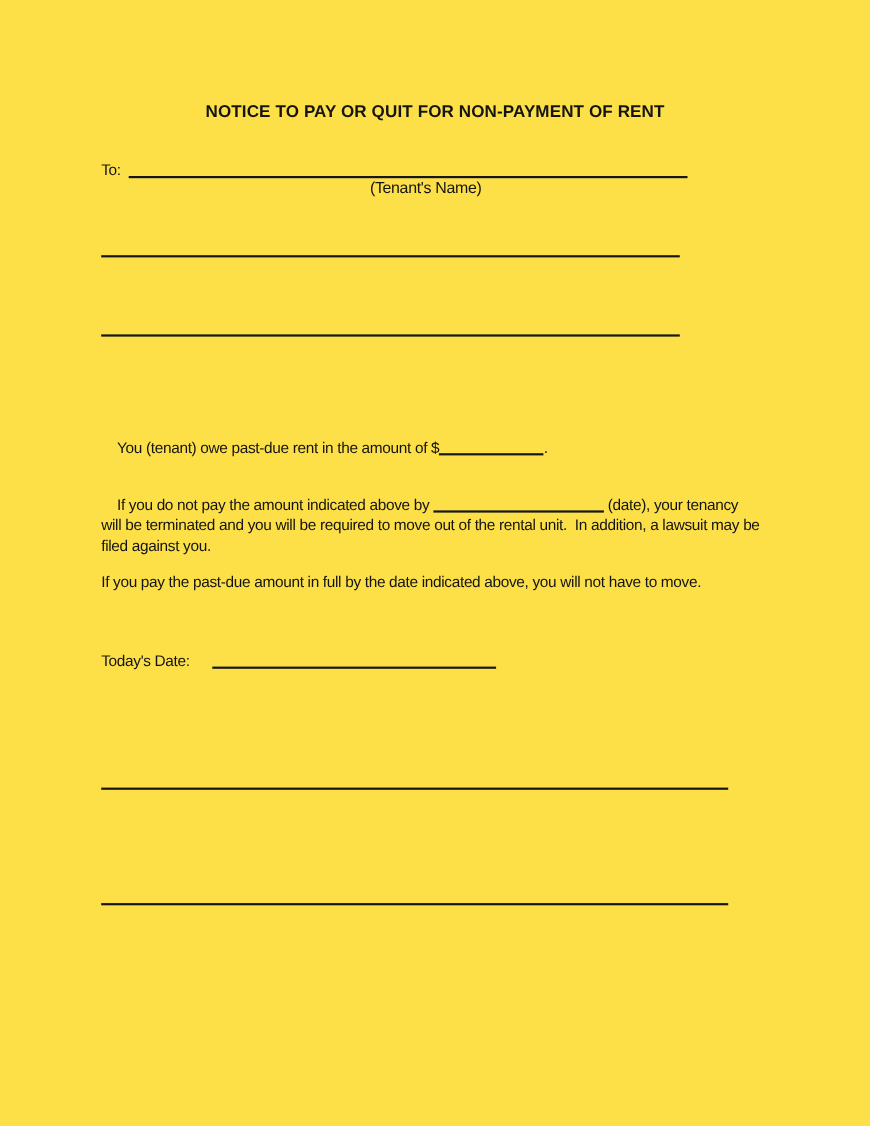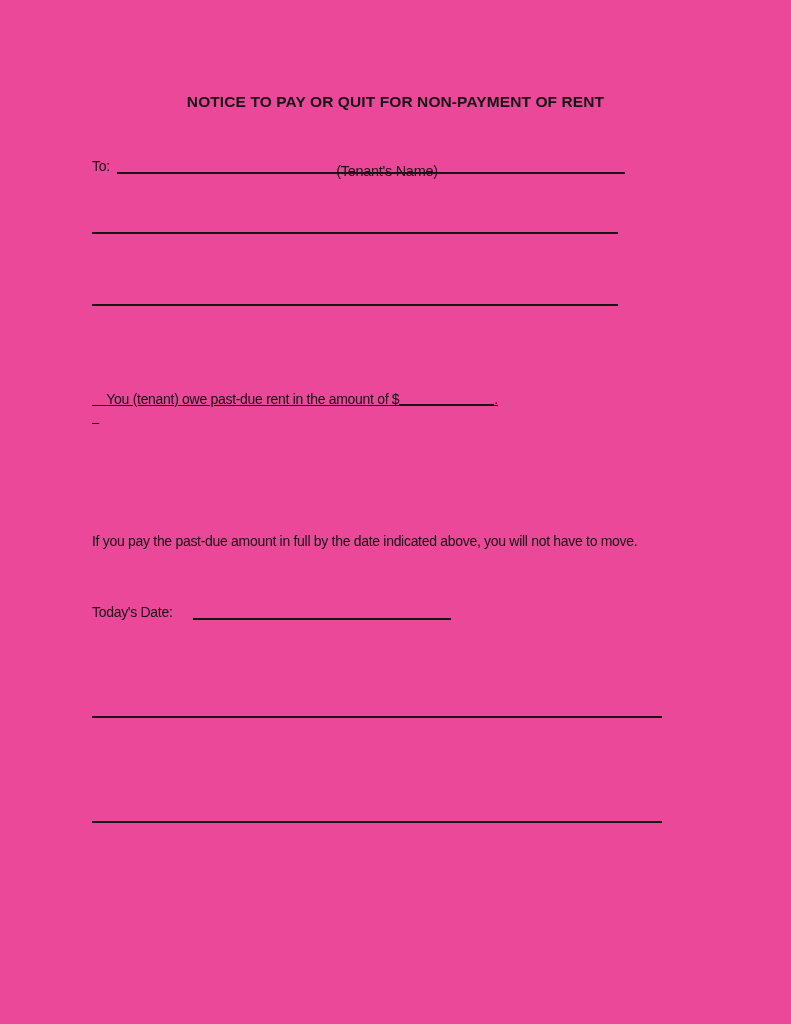--- a/index.html
+++ b/index.html
@@ -4,39 +4,38 @@
 <style>
   html, body {
     margin: 0;
     padding: 0;
     background: #ffffff;
   }
   .page {
     position: relative;
     width: 791px;
     height: 1024px;
-    background: #ec4899;
+    background: #fde047;
     font-family: "Liberation Sans", sans-serif;
     color: #141414;
     overflow: hidden;
   }
   .doc-title {
     position: absolute;
     top: 93px;
     left: 0;
     width: 100%;
     text-align: center;
     font-size: 15.5px;
     font-weight: bold;
     letter-spacing: 0.1px;
   }
   .body-text {
     font-size: 14px;
     letter-spacing: -0.3px;
-    margin-top: 12px;
   }
   .to-row {
     position: absolute;
     top: 146px;
     left: 92px;
     width: 533px;
     display: flex;
     align-items: flex-end;
   }
   .fill-line {
@@ -68,21 +67,21 @@
   .rule-city      { top: 304px; width: 526px; }
   .rule-signature { top: 716px; width: 570px; }
   .rule-printed   { top: 821px; width: 570px; }
   .para {
     position: absolute;
     left: 92px;
     width: 600px;
     line-height: 18.5px;
     white-space: pre-wrap;
   }
-  .para-amount   { top: 359px; text-decoration: underline; }
+  .para-amount   { top: 379px; }
   .para-deadline { top: 431px; }
   .para-payfull  { top: 520px; }
   .inline-blank {
     display: inline-block;
     border-bottom: 2px solid #161616;
     height: 11px;
     position: relative;
     top: 2px;
   }
   .blank-amount { width: 95px; }
@@ -119,20 +118,23 @@
   <div class="caption caption-tenant">(Tenant's Name)</div>
 
   <div class="rule rule-street"></div>
 
   <div class="rule rule-city"></div>
 
   <div class="para para-amount body-text">
     <span>You (tenant) owe past-due rent in the amount of $</span><span class="inline-blank blank-amount"></span><span>.</span>
   </div>
 
+  <div class="para para-deadline body-text">
+    <span>If you do not pay the amount indicated above by </span><span class="inline-blank blank-date"></span><span> (date), your tenancy will be terminated and you will be required to move out of the rental unit.  In addition, a lawsuit may be filed against you.</span>
+  </div>
 
   <div class="para para-payfull body-text">If you pay the past-due amount in full by the date indicated above, you will not have to move.</div>
 
   <div class="today-row body-text">
     <span>Today's Date:</span>
     <span class="fill-line"></span>
   </div>
 
   <div class="rule rule-signature"></div>
 

